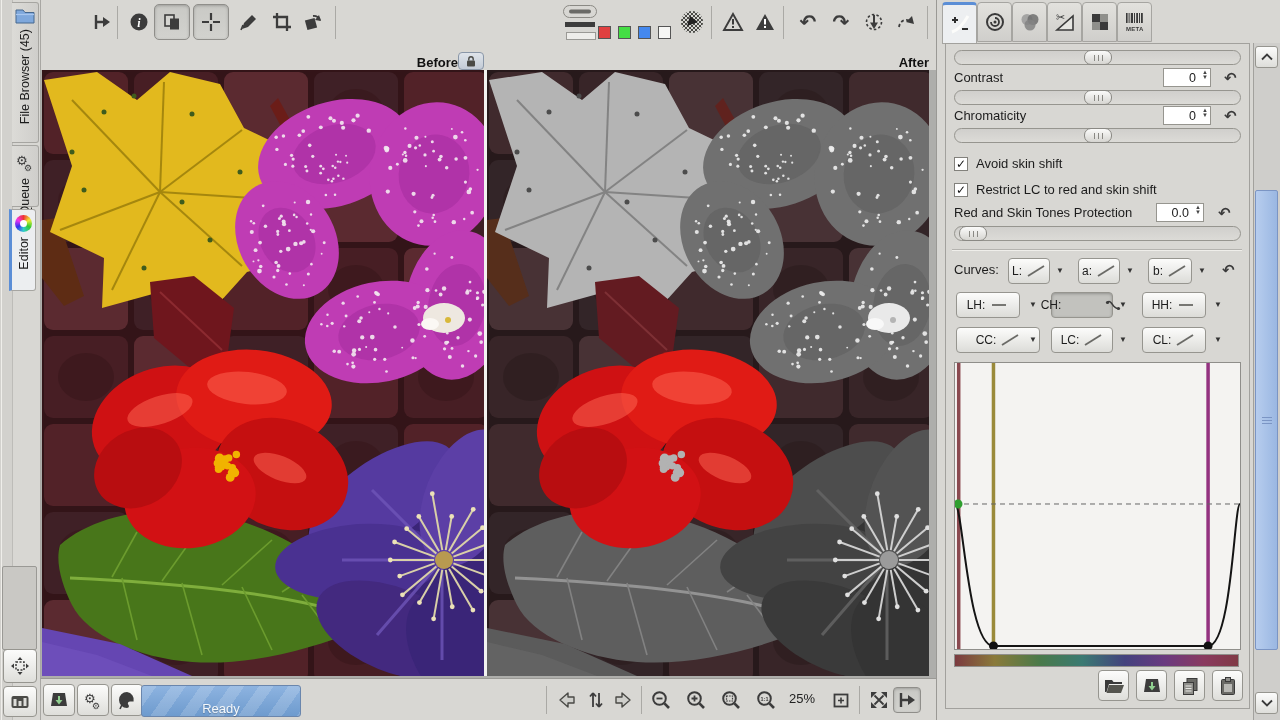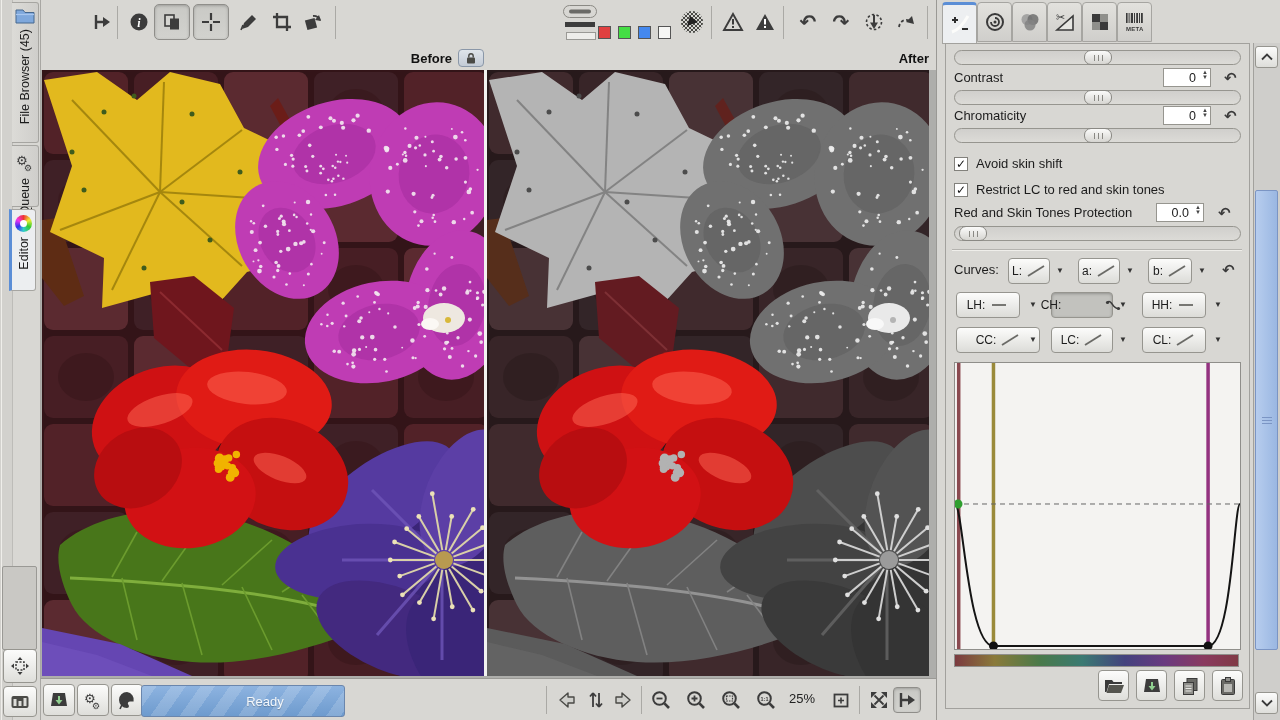--- a/index.html
+++ b/index.html
@@ -18,36 +18,36 @@
   .colorwheel::after{content:"";position:absolute;left:5px;top:5px;width:7px;height:7px;border-radius:50%;background:#fff;}
   
   .toolbar{position:absolute;left:40px;top:0;width:896px;height:46px;background:#d8d7d3;border-bottom:1px solid #c6c5c1;border-left:1px solid #a8a7a3;}
   .tbtn{position:absolute;top:7px;width:30px;height:30px;border:none;background:transparent;display:flex;align-items:center;justify-content:center;padding:0;cursor:pointer;}
   .tbtn.pressed{top:4px;width:36px;height:36px;background:linear-gradient(#c9c9c5,#d2d2ce);border:1px solid #8f8e8a;border-radius:5px;box-shadow:inset 0 1px 3px rgba(0,0,0,.22);}
   .tsep{position:absolute;top:6px;width:1px;height:33px;background:#aaa9a5;}
   .uglyph{font-size:20px;line-height:20px;color:#3c3c3c;font-weight:bold;font-family:"DejaVu Sans",sans-serif;}
   .chansq{position:absolute;top:26px;width:13px;height:13px;border:1px solid #555;box-sizing:border-box;cursor:pointer;}
   
   .label-bar{position:absolute;left:40px;top:46px;width:896px;height:24px;background:#d8d7d3;border-left:1px solid #a8a7a3;}
-  .ba-wrap{position:absolute;top:0;height:24px;display:flex;align-items:center;justify-content:flex-end;gap:6px;}
+  .ba-wrap{position:absolute;top:0;height:24px;display:flex;align-items:flex-end;justify-content:flex-end;}
   .ba-label{font-weight:bold;font-size:13px;color:#111;}
   .lockbtn{width:26px;height:18px;background:linear-gradient(#dfe4ea,#c3cbd6);border:1px solid #8a97a8;border-radius:4px;display:flex;align-items:center;justify-content:center;padding:0;cursor:pointer;}
   
   .preview{position:absolute;left:40px;top:70px;width:896px;height:608px;background:#aeaeab;border-left:1px solid #a8a7a3;}
   .pane{position:absolute;top:0;width:442px;height:606px;overflow:hidden;}
   .pane svg{display:block;}
   .gap{position:absolute;left:443px;top:0;width:3px;height:606px;background:#f2f2f0;}
   
   .statusbar{position:absolute;left:40px;top:678px;width:896px;height:42px;background:#d8d7d3;border-top:1px solid #9a9995;border-left:1px solid #a8a7a3;}
   .sbtn{position:absolute;top:5px;width:32px;height:32px;background:linear-gradient(#fcfcfb,#dededa);border:1px solid #96958f;border-radius:4px;display:flex;align-items:center;justify-content:center;padding:0;cursor:pointer;}
   .sflat{position:absolute;top:8px;width:28px;height:26px;border:none;background:transparent;display:flex;align-items:center;justify-content:center;padding:0;cursor:pointer;}
   .sflat.pressed{background:linear-gradient(#c9c9c5,#d2d2ce);border:1px solid #8f8e8a;border-radius:4px;box-shadow:inset 0 1px 3px rgba(0,0,0,.22);}
   .progress{position:absolute;left:100px;top:6px;width:158px;height:30px;border:1px solid #6a86ad;border-radius:3px;
     background:repeating-linear-gradient(125deg,rgba(255,255,255,.16) 0 12px,rgba(255,255,255,0) 12px 24px),linear-gradient(#8db3e0,#6e9bce);
-    display:flex;align-items:center;justify-content:center;color:#f4f8fc;font-size:13px;text-shadow:0 1px 1px rgba(0,0,0,.25);padding-left:44px;}
+    display:flex;align-items:flex-end;justify-content:center;color:#f4f8fc;font-size:13px;text-shadow:0 1px 1px rgba(0,0,0,.25);}
   .ssep{position:absolute;top:7px;width:1px;height:28px;background:#aaa9a5;}
   .zoomtxt{position:absolute;top:12px;font-size:13px;color:#222;}
   
   .right-panel{position:absolute;left:936px;top:0;width:344px;height:720px;background:#d8d7d3;border-left:1px solid #9a9995;}
   .rp-tab{position:absolute;top:2px;width:35px;height:40px;background:linear-gradient(#e2e1dd,#cfcecb);border:1px solid #a6a5a1;border-radius:4px 4px 0 0;display:flex;align-items:center;justify-content:center;padding:0;cursor:pointer;box-sizing:border-box;}
   .rp-tab.active{background:#edeff1;border-top:3px solid #5b8ed6;height:42px;}
   .rp-body{position:absolute;left:8px;top:43px;width:305px;height:666px;border:1px solid #a2a19d;background:#d8d7d3;box-sizing:border-box;}
   .rp-label{position:absolute;left:8px;font-size:13px;color:#1c1c1c;}
   .slider{position:absolute;left:8px;width:287px;height:15px;background:linear-gradient(#d0cfcc,#dcdbd7);border:1px solid #96958f;border-radius:8px;box-sizing:border-box;cursor:pointer;}
   .sl-handle{position:absolute;top:-1px;width:28px;height:15px;background:linear-gradient(#fbfbfa,#d6d5d1);border:1px solid #8a8984;border-radius:7px;box-sizing:border-box;}
@@ -1264,21 +1264,21 @@
       <div class="slider" id="sl-chromaticity" style="top:84px">
           <div class="sl-handle" style="left: 129px;"></div>
         </div>
 
       <div class="cbrow" style="top:112px">
         <span class="cb">✓</span>
         <span>Avoid skin shift</span>
       </div>
       <div class="cbrow" style="top:138px">
         <span class="cb">✓</span>
-        <span>Restrict LC to red and skin tones</span>
+        <span>Restrict LC to red and skin shift</span>
       </div>
 
       <span class="rp-label" style="top:161px">Red and Skin Tones Protection</span>
       <div class="spinbox" style="left:210px;top:159px;width:48px">
         <span>0.0</span>
         <span class="spin">
             <i>▲</i>
             <i>▼</i>
           </span>
       </div>

